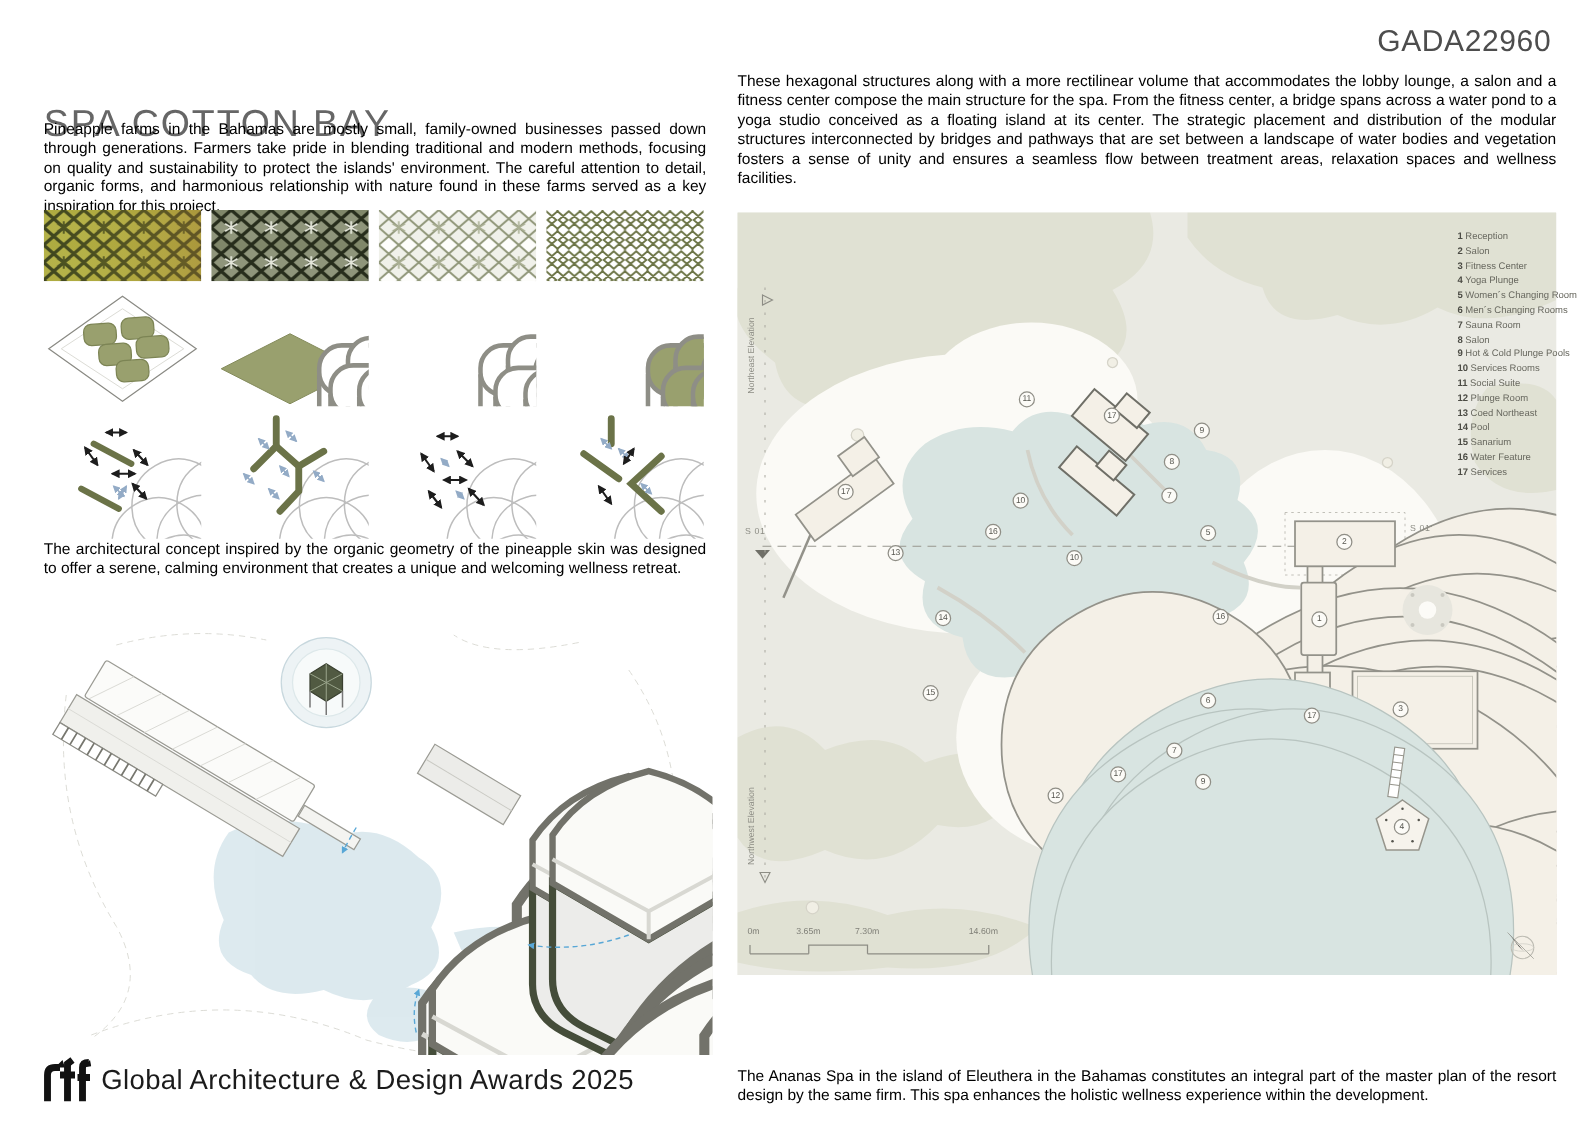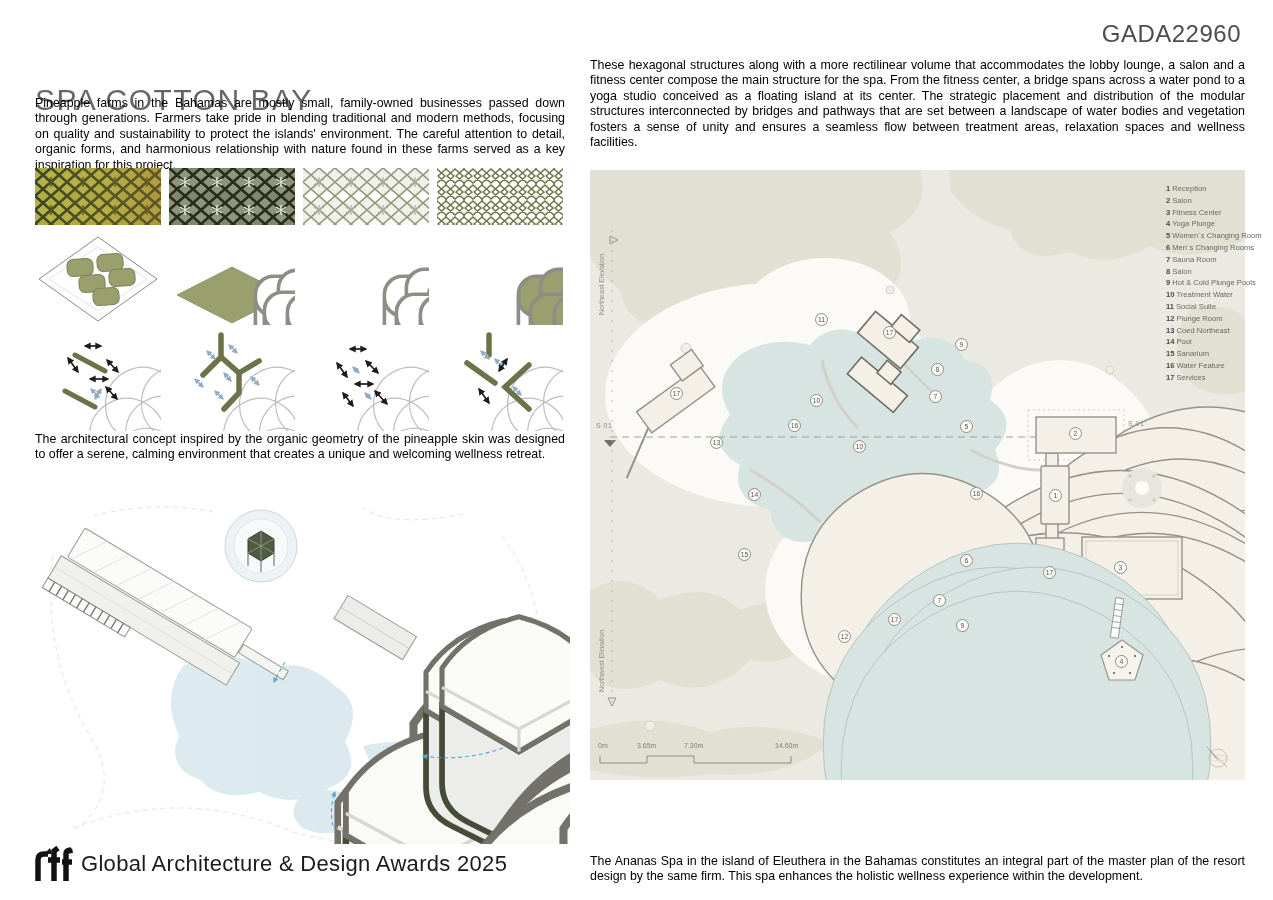--- a/index.html
+++ b/index.html
@@ -467,21 +467,21 @@
     <div class="legend">
       <div class="lgr"><b>1</b><span>Reception</span></div>
       <div class="lgr"><b>2</b><span>Salon</span></div>
       <div class="lgr"><b>3</b><span>Fitness Center</span></div>
       <div class="lgr"><b>4</b><span>Yoga Plunge</span></div>
       <div class="lgr"><b>5</b><span>Women´s Changing Room</span></div>
       <div class="lgr"><b>6</b><span>Men´s Changing Rooms</span></div>
       <div class="lgr"><b>7</b><span>Sauna Room</span></div>
       <div class="lgr"><b>8</b><span>Salon</span></div>
       <div class="lgr"><b>9</b><span>Hot &amp; Cold Plunge Pools</span></div>
-      <div class="lgr"><b>10</b><span>Treatment Water</span></div>
+      <div class="lgr"><b>10</b><span>Services Rooms</span></div>
       <div class="lgr"><b>11</b><span>Social Suite</span></div>
       <div class="lgr"><b>12</b><span>Plunge Room</span></div>
       <div class="lgr"><b>13</b><span>Coed Northeast</span></div>
       <div class="lgr"><b>14</b><span>Pool</span></div>
       <div class="lgr"><b>15</b><span>Sanarium</span></div>
       <div class="lgr"><b>16</b><span>Water Feature</span></div>
       <div class="lgr"><b>17</b><span>Services</span></div>
     </div>
 
     <div class="badge" style="left:225px;top:143px">11</div>

